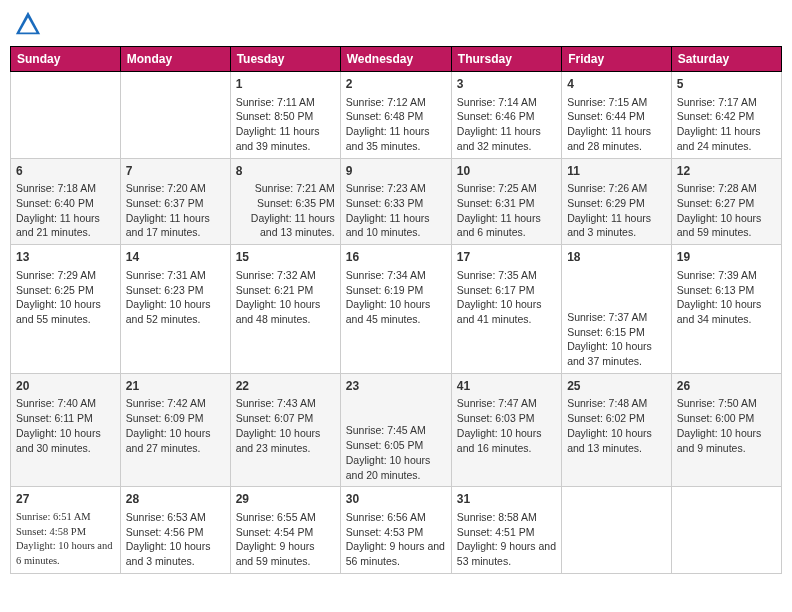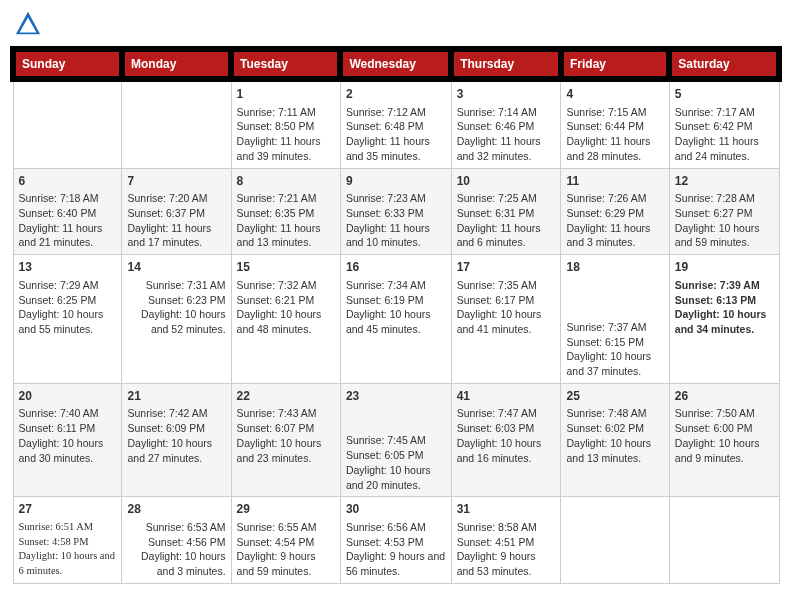--- a/index.html
+++ b/index.html
@@ -44,27 +44,27 @@
     .location-title {
       font-size: 15px;
       color: #333;
     }
     table {
       width: 100%;
       border-collapse: collapse;
       font-size: 11px;
     }
     th {
-      background-color: #b91c1c;
+      background-color: #be185d;
       color: #fff;
       text-align: left;
       padding: 5px 6px;
       font-size: 12px;
       font-weight: bold;
-      border: 6px solid #000000;
+      border: 1px solid #000000;
     }
     td {
       border: 1px solid #ccc;
       vertical-align: top;
       padding: 4px 5px;
       height: 80px;
       width: 113px;
       color: #333;
       font-size: 10.5px;
       line-height: 1.4;
@@ -162,21 +162,21 @@
 Daylight: 11 hours and 21 minutes.</div>
         </td>
         <td>
           <span class="day-num">7</span>
           <div style="white-space: pre-line;">Sunrise: 7:20 AM
 Sunset: 6:37 PM
 Daylight: 11 hours and 17 minutes.</div>
         </td>
         <td>
           <span class="day-num">8</span>
-          <div style="white-space: pre-line;">Sunrise: 7:21 AM
+          <div style="white-space: pre-line; text-align: right;">Sunrise: 7:21 AM
 Sunset: 6:35 PM
 Daylight: 11 hours and 13 minutes.</div>
         </td>
         <td>
           <span class="day-num">9</span>
           <div style="white-space: pre-line;">Sunrise: 7:23 AM
 Sunset: 6:33 PM
 Daylight: 11 hours and 10 minutes.</div>
         </td>
         <td>
@@ -200,21 +200,21 @@
       </tr>
       <tr class="row-norm">
         <td>
           <span class="day-num">13</span>
           <div style="white-space: pre-line;">Sunrise: 7:29 AM
 Sunset: 6:25 PM
 Daylight: 10 hours and 55 minutes.</div>
         </td>
         <td>
           <span class="day-num">14</span>
-          <div style="white-space: pre-line; text-align: right;">Sunrise: 7:31 AM
+          <div style="white-space: pre-line;">Sunrise: 7:31 AM
 Sunset: 6:23 PM
 Daylight: 10 hours and 52 minutes.</div>
         </td>
         <td>
           <span class="day-num">15</span>
           <div style="white-space: pre-line;">Sunrise: 7:32 AM
 Sunset: 6:21 PM
 Daylight: 10 hours and 48 minutes.</div>
         </td>
         <td>
@@ -230,21 +230,21 @@
 Daylight: 10 hours and 41 minutes.</div>
         </td>
         <td>
           <span class="day-num">18</span>
           <div style="white-space: pre-line; margin-top: 44px;">Sunrise: 7:37 AM
 Sunset: 6:15 PM
 Daylight: 10 hours and 37 minutes.</div>
         </td>
         <td>
           <span class="day-num">19</span>
-          <div style="white-space: pre-line; font-weight: bold;">Sunrise: 7:39 AM
+          <div style="white-space: pre-line;">Sunrise: 7:39 AM
 Sunset: 6:13 PM
 Daylight: 10 hours and 34 minutes.</div>
         </td>
       </tr>
       <tr class="row-alt">
         <td>
           <span class="day-num">20</span>
           <div style="white-space: pre-line;">Sunrise: 7:40 AM
 Sunset: 6:11 PM
 Daylight: 10 hours and 30 minutes.</div>
@@ -288,21 +288,21 @@
       </tr>
       <tr class="row-norm">
         <td>
           <span class="day-num">27</span>
           <div style="white-space: pre-line; font-family: Liberation Serif, serif;">Sunrise: 6:51 AM
 Sunset: 4:58 PM
 Daylight: 10 hours and 6 minutes.</div>
         </td>
         <td>
           <span class="day-num">28</span>
-          <div style="white-space: pre-line; text-align: right;">Sunrise: 6:53 AM
+          <div style="white-space: pre-line;">Sunrise: 6:53 AM
 Sunset: 4:56 PM
 Daylight: 10 hours and 3 minutes.</div>
         </td>
         <td>
           <span class="day-num">29</span>
           <div style="white-space: pre-line;">Sunrise: 6:55 AM
 Sunset: 4:54 PM
 Daylight: 9 hours and 59 minutes.</div>
         </td>
         <td>

